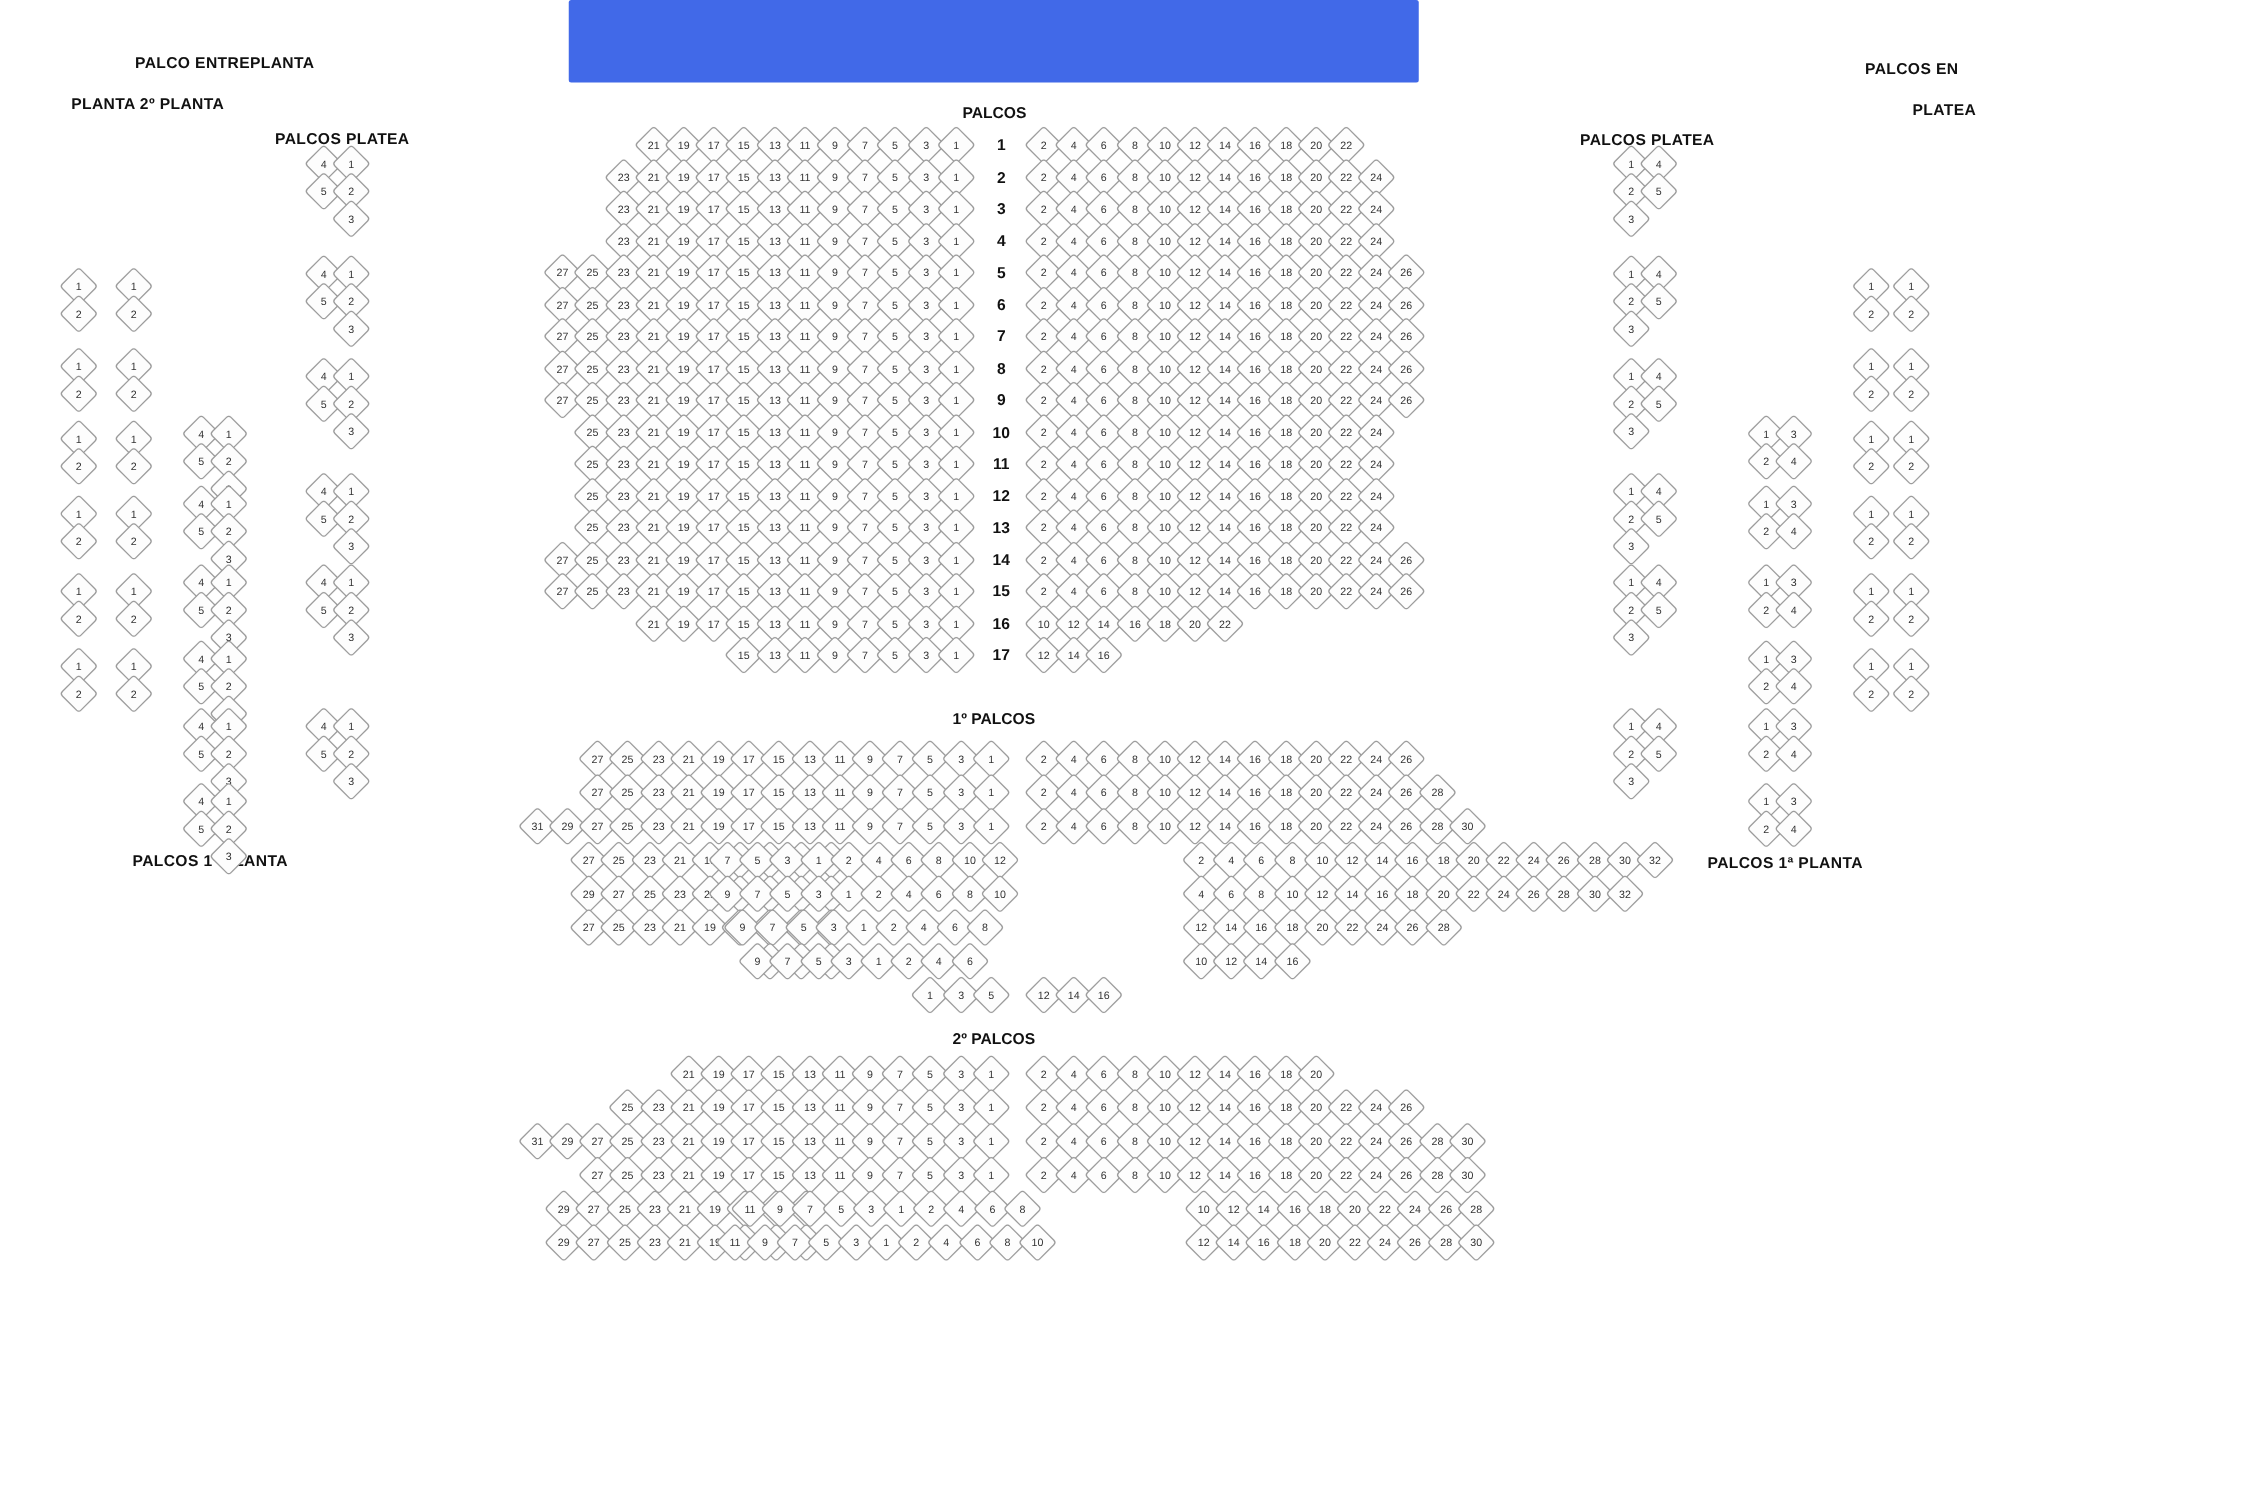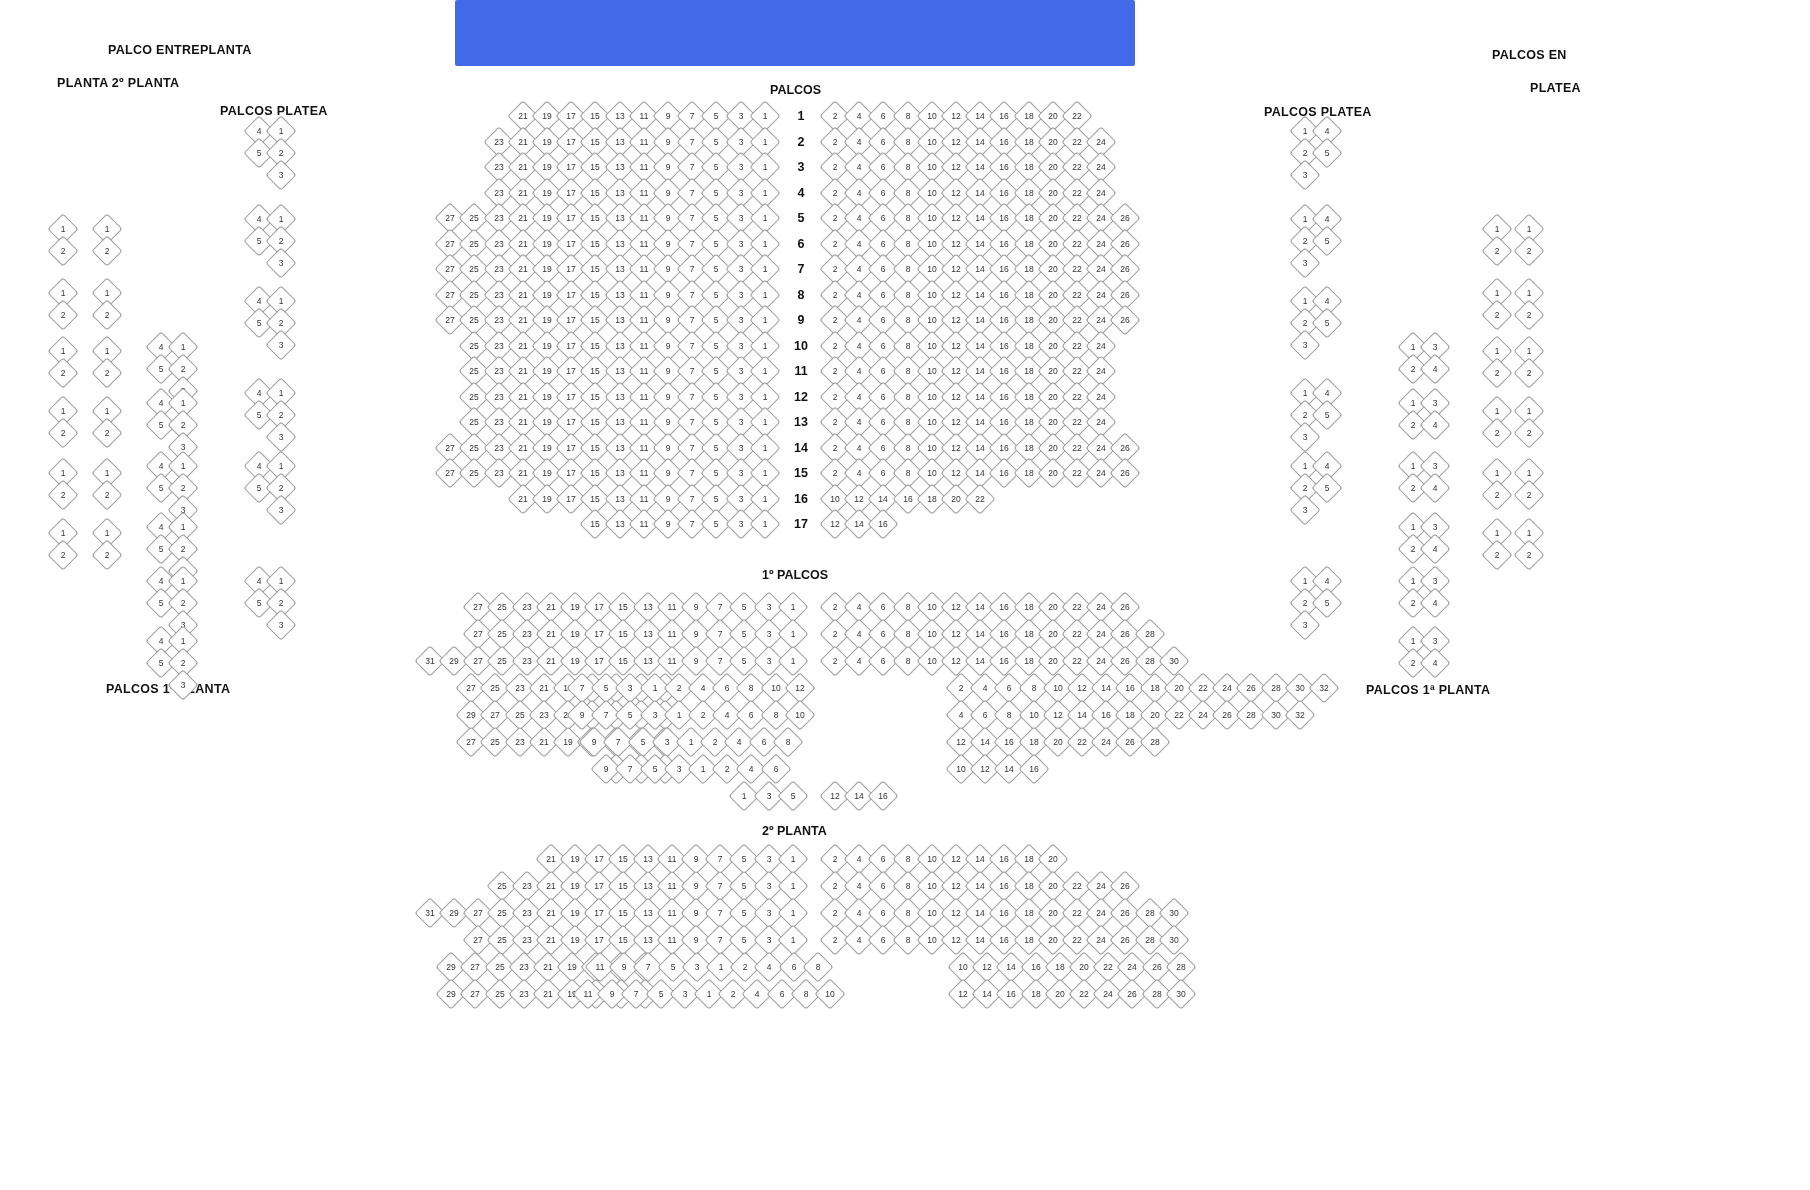--- a/index.html
+++ b/index.html
@@ -70,21 +70,21 @@
     <div class="label" style="left: 106px; top: 682px;">PALCOS 1ª PLANTA</div>
     <div class="label" style="left: 1492px; top: 48px;">PALCOS EN</div>
     <div class="label" style="left: 1530px; top: 81px;">PLATEA</div>
     <div class="label" style="left: 1264px; top: 105px;">PALCOS PLATEA</div>
     <div class="label" style="left: 1366px; top: 683px;">PALCOS 1ª PLANTA</div>
   </div>
 
 <div id="titles-layer">
     <div class="section-title" style="left: 770px; top: 83px;">PALCOS</div>
     <div class="section-title" style="left: 762px; top: 568px;">1º PALCOS</div>
-    <div class="section-title" style="left: 762px; top: 824px;">2º PLANTA</div>
+    <div class="section-title" style="left: 762px; top: 824px;">2º PALCOS</div>
   </div>
 
 <div id="seats-layer">
     <div class="rownum" style="left: 790px; top: 109px;">1</div>
     <div class="seat-wrap" style="left: 511.8px; top: 105px;">
       <div class="seat">
         <span>21</span>
       </div>
     </div>
     <div class="seat-wrap" style="left: 536px; top: 105px;">

